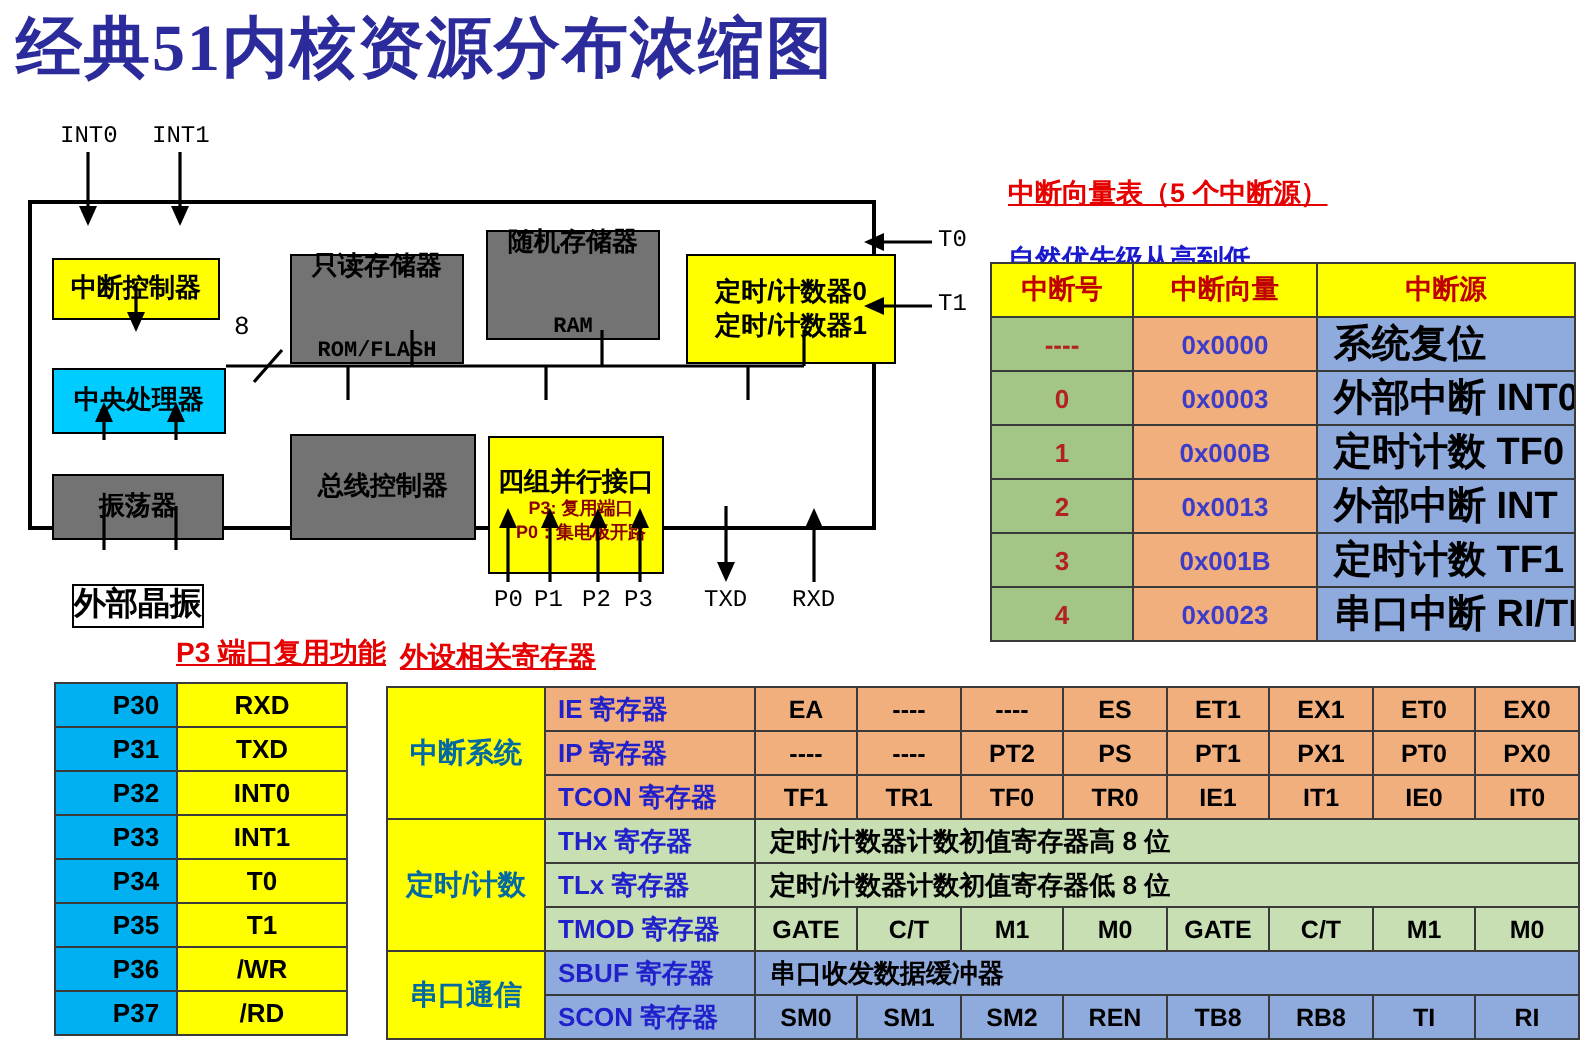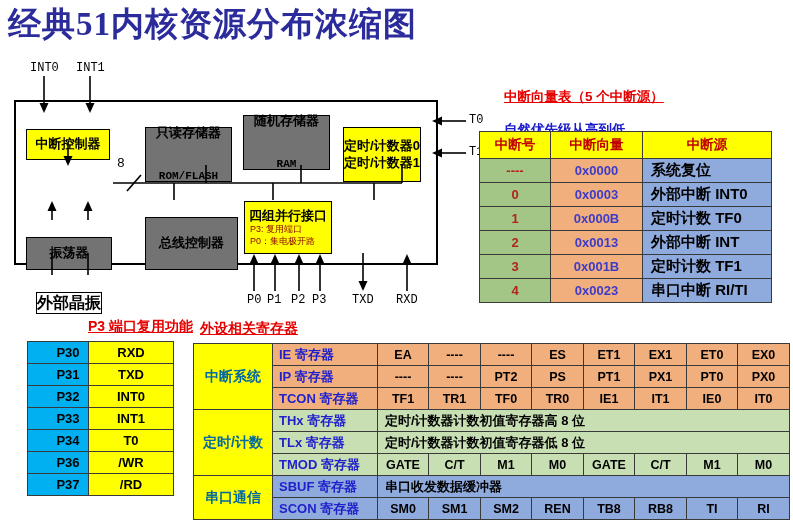--- a/index.html
+++ b/index.html
@@ -9,36 +9,36 @@
               font-weight:bold;font-size:33px;color:#2b2b9b;letter-spacing:1px;white-space:nowrap;}
   
   .outer-rect{position:absolute;left:14px;top:100px;width:424px;height:165px;
               border:2px solid #000;box-sizing:border-box;background:transparent;}
   .blk{position:absolute;border:1.5px solid #000;box-sizing:border-box;display:flex;
        flex-direction:column;align-items:center;justify-content:center;text-align:center;
        font-weight:bold;font-size:13px;color:#000;line-height:1.25;margin-top:17px;}
   .blk .latin{font-family:"Liberation Mono",monospace;font-size:11px;font-weight:bold;}
   .yellow{background:#ffff00;} .purple{background:#737373;gap:29px;} .cyan{background:#00ccff;}
   .white{background:#ffffff;}
-  .blk .note{font-size:9px;color:#8b0000;line-height:1.3;width:100%;text-align:left;
-             padding-left:5px;box-sizing:border-box;font-weight:normal;}
+  .blk .note{font-size:9px;color:#8b0000;line-height:1.3;width:100%;text-align:center;
+             padding-left:5px;box-sizing:border-box;font-weight:bold;}
   .pin{position:absolute;font-family:"Liberation Mono",monospace;font-size:12px;color:#000;
        white-space:nowrap;}
   svg.wires{position:absolute;left:0;top:0;pointer-events:none;}
   
   table{border-collapse:collapse;table-layout:fixed;position:absolute;}
   td,th{border:1.6px solid #3a3a3a;padding:0;overflow:hidden;white-space:nowrap;}
   
   .sec-title{position:absolute;font-weight:bold;font-size:14px;white-space:nowrap;text-decoration:underline;}
   .red-title{color:#e60000;} .blue-title{color:#1a1acc;margin-top:12px;}
   .ivt th{background:#ffff00;color:#c00000;font-size:13.5px;height:26px;text-align:center;}
   .ivt td{height:23px;font-weight:bold;font-size:13px;}
   .ivt .c-num{background:#a3c585;color:#b22222;text-align:center;}
   .ivt .c-vec{background:#f2af7e;color:#3c3cc8;text-align:center;}
-  .ivt .c-src{background:#8faadc;color:#000;text-align:left;padding-left:8px;font-size:15px;}
+  .ivt .c-src{background:#8faadc;color:#000;text-align:left;padding-left:8px;font-size:19px;}
   
   .p3t td{height:21px;font-weight:bold;font-size:13px;text-align:center;color:#000;}
   .p3t .c-pin{background:#00b0f0;padding-left:20px;}
   .p3t .c-fn{background:#ffff00;}
   
   .regs td{height:21px;font-weight:bold;font-size:12.5px;color:#000;text-align:center;}
   .regs .c-group{background:#ffff00;color:#0369a1;font-size:14px;}
   .regs .c-name{text-align:left;padding-left:6px;color:#2121cc;font-size:13px;}
   .regs .bg-o{background:#f2af7e;} .regs .bg-g{background:#c8dfb4;} .regs .bg-b{background:#8faadc;}
   .regs .c-span{text-align:left;padding-left:7px;font-size:13px;}
@@ -49,45 +49,48 @@
 <div class="canvas">
 
   <div class="page-title">经典51内核资源分布浓缩图</div>
 
   <div class="outer-rect"></div>
 
   <div class="blk yellow" style="left:26px;top:112px;width:84px;height:31px">
     <span>中断控制器</span>
   </div>
 
+  <div class="blk cyan" style="left:26px;top:167px;width:87px;height:33px">
+    <span>中央处理器</span>
+  </div>
 
   <div class="blk purple" style="left:26px;top:220px;width:86px;height:33px">
     <span>振荡器</span>
   </div>
 
   <div class="blk purple" style="left:145px;top:110px;width:87px;height:55px">
     <span>只读存储器</span>
     <span class="latin">ROM/FLASH</span>
   </div>
 
   <div class="blk purple" style="left:243px;top:98px;width:87px;height:55px">
     <span>随机存储器</span>
     <span class="latin">RAM</span>
   </div>
 
-  <div class="blk yellow" style="left:343px;top:110px;width:78px;height:55px">
+  <div class="blk yellow" style="left:343px;top:110px;width:105px;height:55px">
     <span>定时/计数器0</span>
     <span>定时/计数器1</span>
   </div>
 
   <div class="blk purple" style="left:145px;top:200px;width:93px;height:53px">
     <span>总线控制器</span>
   </div>
 
-  <div class="blk yellow" style="left:244px;top:184px;width:88px;height:53px">
+  <div class="blk yellow" style="left:244px;top:201px;width:88px;height:69px">
     <span>四组并行接口</span>
     <span class="note">P3: 复用端口</span>
     <span class="note">P0：集电极开路</span>
   </div>
 
 
   <div class="blk white" style="left:36px;top:275px;width:66px;height:22px;font-size:16px">
     <span>外部晶振</span>
   </div>
 
@@ -142,21 +145,21 @@
   <span class="pin" style="left:247px;top:293px">P0</span>
   <span class="pin" style="left:267px;top:293px">P1</span>
   <span class="pin" style="left:291px;top:293px">P2</span>
   <span class="pin" style="left:312px;top:293px">P3</span>
   <span class="pin" style="left:352px;top:293px">TXD</span>
   <span class="pin" style="left:396px;top:293px">RXD</span>
 
   <div class="sec-title red-title" style="left:504px;top:88px;font-size:13.5px">中断向量表（5 个中断源）</div>
   <div class="sec-title blue-title" style="left:504px;top:109px;font-size:13.5px">自然优先级从高到低</div>
 
-  <table class="ivt" style="left:479px;top:131px;width:292px">
+  <table class="ivt" style="left:495px;top:131px;width:292px">
     <colgroup>
         <col style="width:71px">
         <col style="width:92px">
         <col style="width:129px">
       </colgroup>
     <tbody>
         <tr>
       <th>中断号</th>
       <th>中断向量</th>
       <th>中断源</th>
@@ -214,20 +217,24 @@
       <td class="c-pin">P32</td>
       <td class="c-fn">INT0</td>
     </tr>
     <tr>
       <td class="c-pin">P33</td>
       <td class="c-fn">INT1</td>
     </tr>
     <tr>
       <td class="c-pin">P34</td>
       <td class="c-fn">T0</td>
+    </tr>
+    <tr>
+      <td class="c-pin">P35</td>
+      <td class="c-fn">T1</td>
     </tr>
     <tr>
       <td class="c-pin">P36</td>
       <td class="c-fn">/WR</td>
     </tr>
     <tr>
       <td class="c-pin">P37</td>
       <td class="c-fn">/RD</td>
     </tr>
   </tbody>

